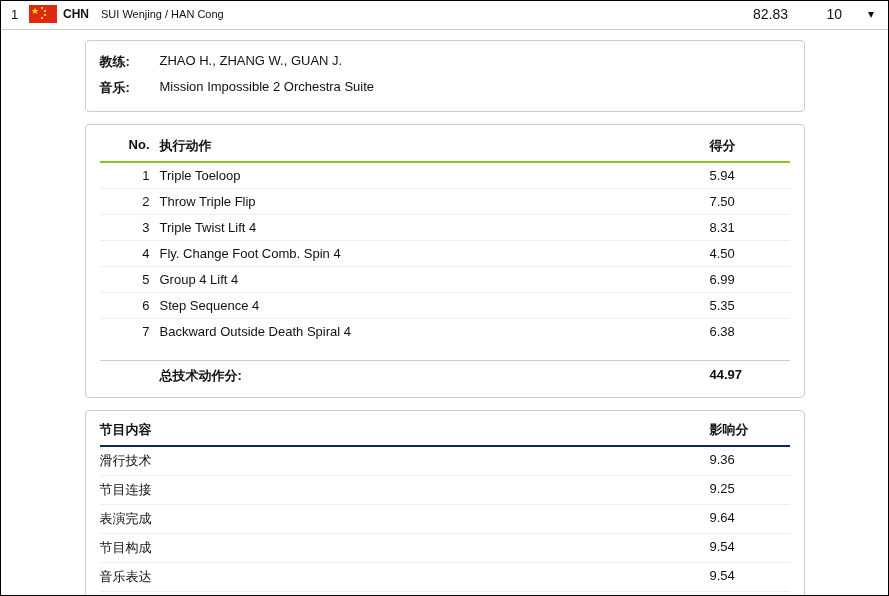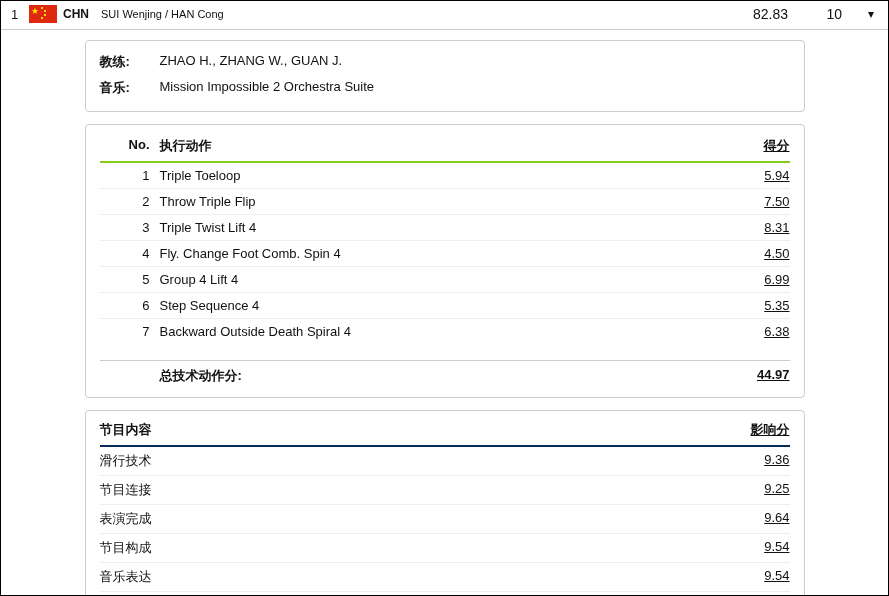--- a/index.html
+++ b/index.html
@@ -64,21 +64,21 @@
   .info-label { width: 60px; font-weight: bold; }
   .info-value { flex: 1; }
   .table-header {
     display: flex;
     border-bottom: 2px solid #84cc16;
     padding: 4px 0 6px 0;
     font-weight: bold;
   }
   .col-no { width: 60px; text-align: right; padding-right: 10px; }
   .col-name { flex: 1; }
-  .col-score { width: 80px; text-align: right; text-decoration: underline; }
+  .col-score { width: 80px; text-align: left; }
   .table-row {
     display: flex;
     padding: 5px 0;
     border-bottom: 1px solid #eee;
   }
   .table-row:last-of-type { border-bottom: none; }
   .total-row {
     display: flex;
     padding: 6px 0 2px 0;
     font-weight: bold;

